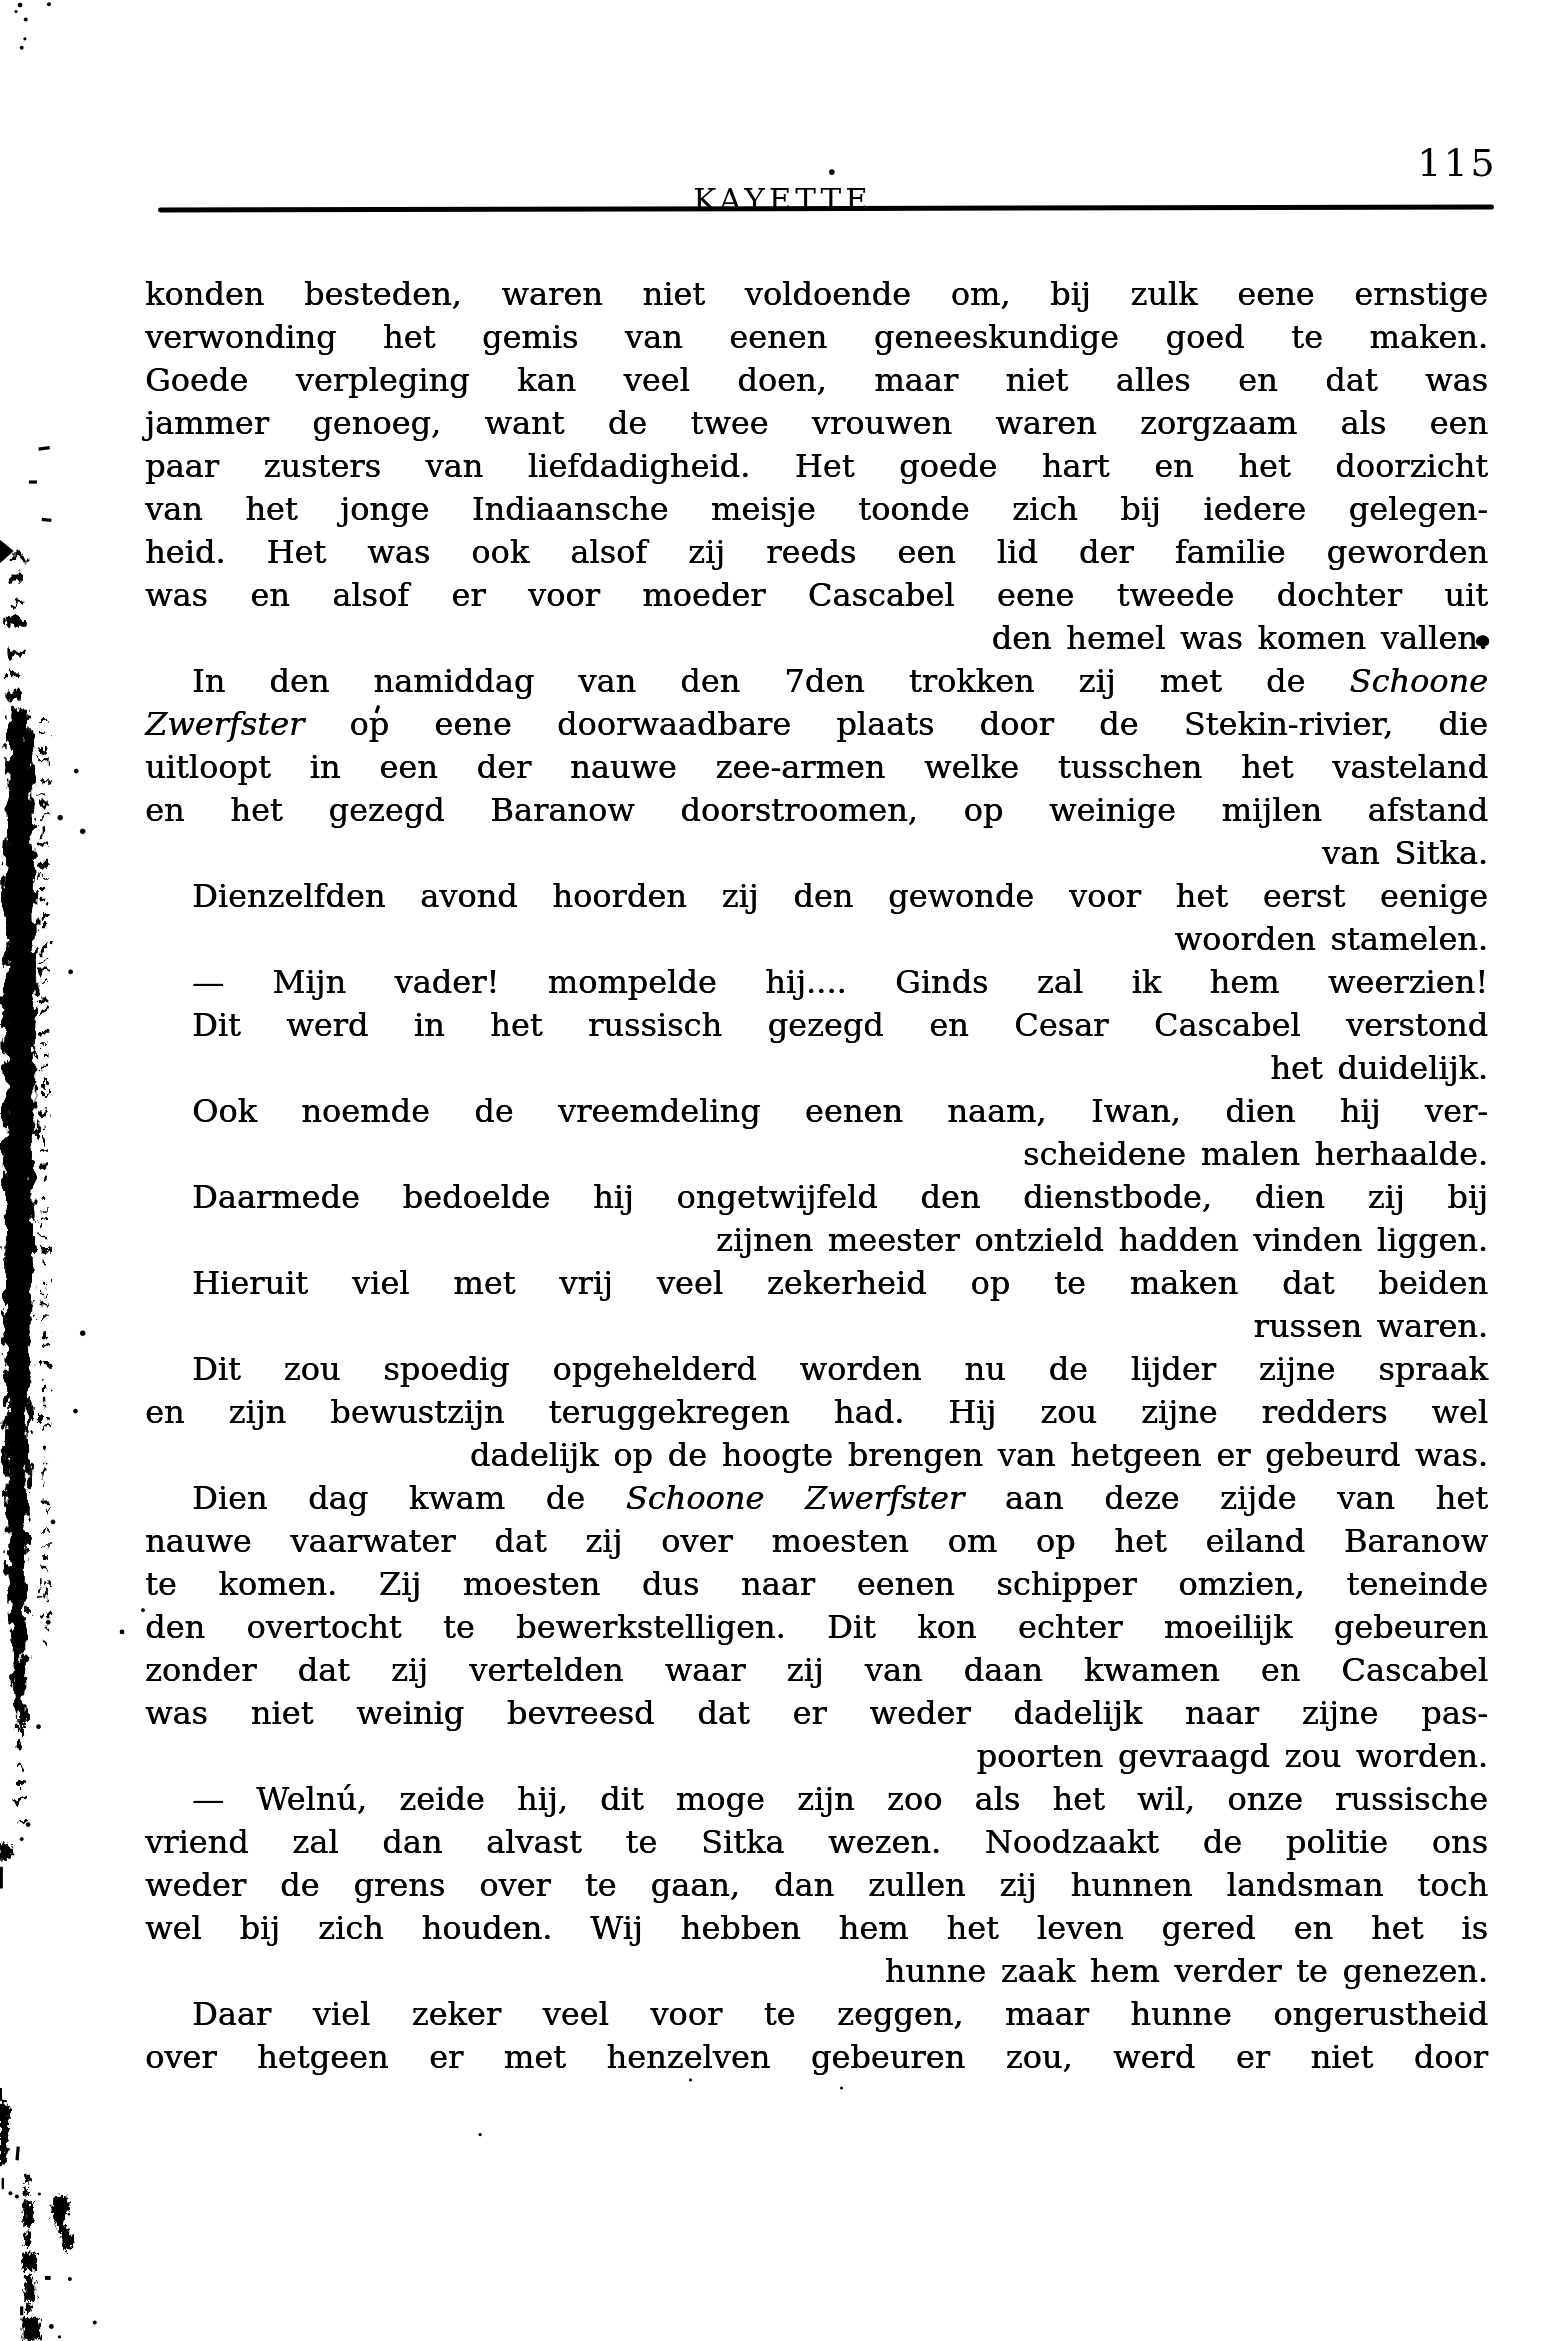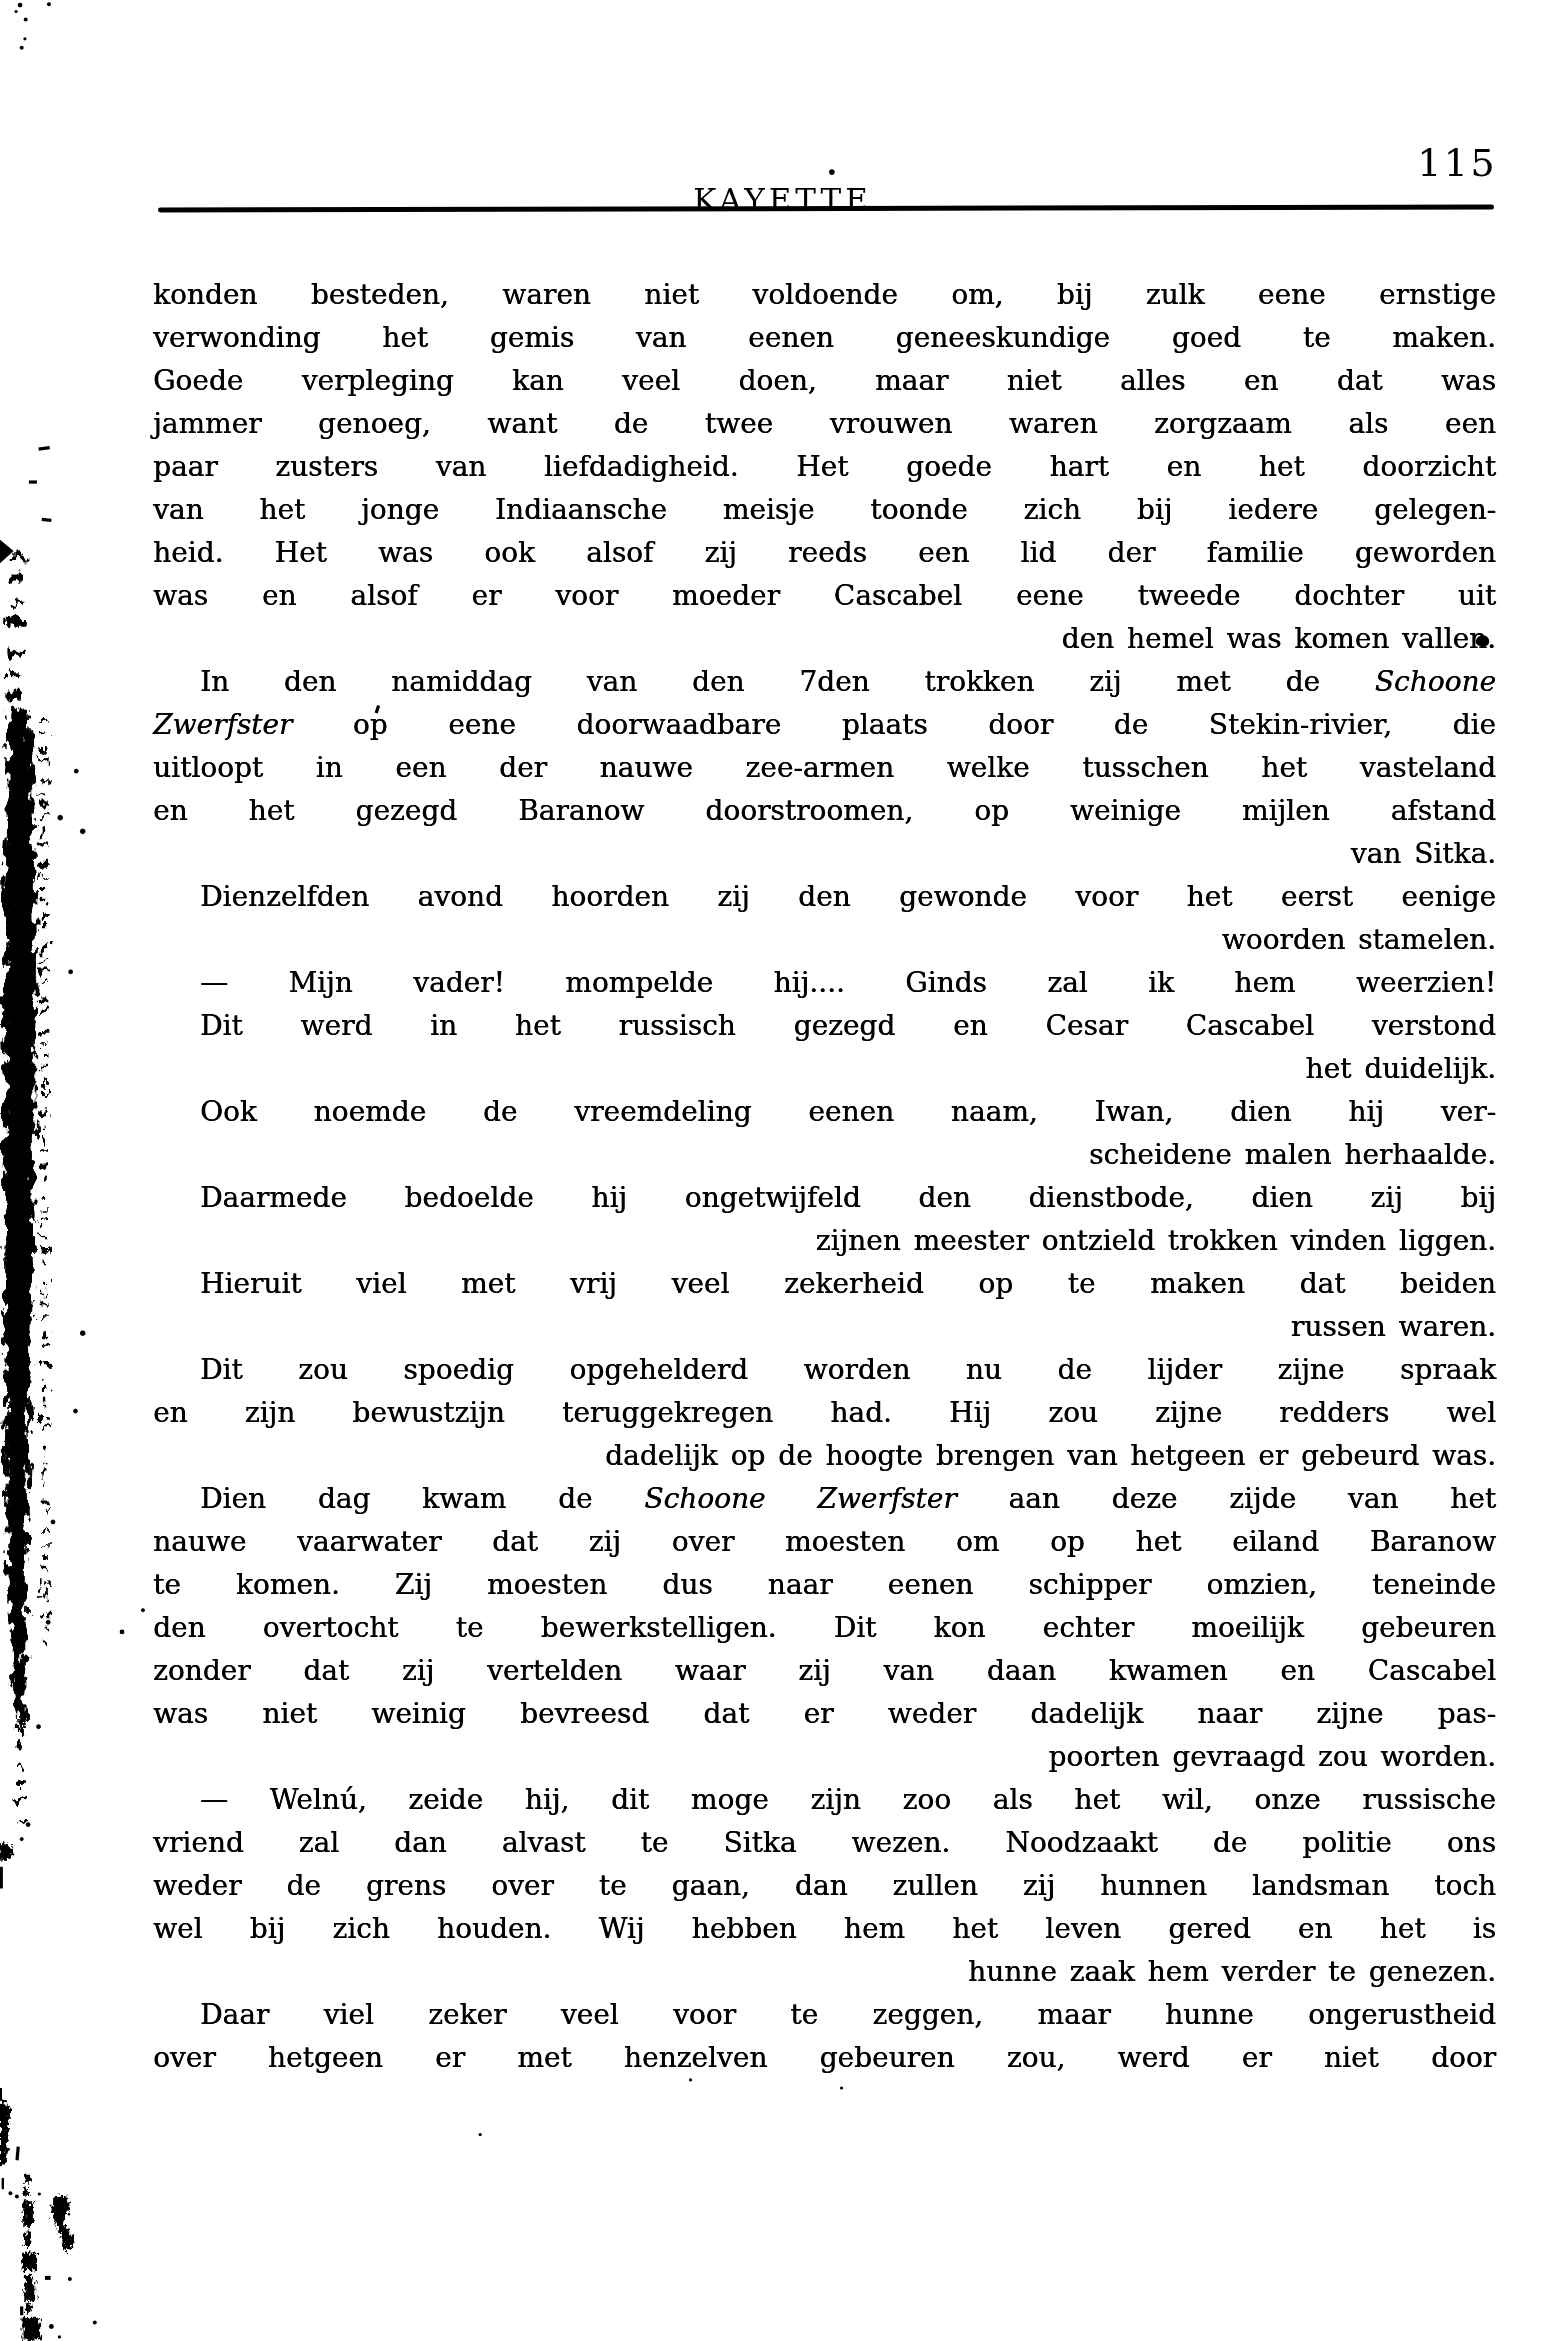--- a/index.html
+++ b/index.html
@@ -31,22 +31,22 @@
   .header-rule{
     position:absolute;
     left:158px;top:206px;
     width:1336px;height:4.8px;
     background:#000;
     border-radius:2.4px;
     transform:rotate(-0.12deg);
   }
   .body-text{
     position:absolute;
-    left:153px;top:273px;width:1343px;
-    font-size:28px;
+    left:145px;top:273px;width:1343px;
+    font-size:32px;
     line-height:43px;
     word-spacing:0.14em;
     text-shadow:0.4px 0.2px 0 #000;
   }
   .line{height:43px;text-align:right;}
   .line.just{text-align:justify;text-align-last:justify;}
   .line.indent{padding-left:47px;}
   .line i{}
   .artifacts{position:absolute;left:0;top:0;pointer-events:none;}
 </style>
@@ -75,21 +75,21 @@
       <div class="line just">en het gezegd Baranow doorstroomen, op weinige mijlen afstand</div>
       <div class="line">van Sitka.</div>
       <div class="line indent just">Dienzelfden avond hoorden zij den gewonde voor het eerst eenige</div>
       <div class="line">woorden stamelen.</div>
       <div class="line indent just">— Mijn vader! mompelde hij.... Ginds zal ik hem weerzien!</div>
       <div class="line indent just">Dit werd in het russisch gezegd en Cesar Cascabel verstond</div>
       <div class="line">het duidelijk.</div>
       <div class="line indent just">Ook noemde de vreemdeling eenen naam, Iwan, dien hij ver-</div>
       <div class="line">scheidene malen herhaalde.</div>
       <div class="line indent just">Daarmede bedoelde hij ongetwijfeld den dienstbode, dien zij bij</div>
-      <div class="line">zijnen meester ontzield trokken vinden liggen.</div>
+      <div class="line">zijnen meester ontzield hadden vinden liggen.</div>
       <div class="line indent just">Hieruit viel met vrij veel zekerheid op te maken dat beiden</div>
       <div class="line">russen waren.</div>
       <div class="line indent just">Dit zou spoedig opgehelderd worden nu de lijder zijne spraak</div>
       <div class="line just">en zijn bewustzijn teruggekregen had. Hij zou zijne redders wel</div>
       <div class="line">dadelijk op de hoogte brengen van hetgeen er gebeurd was.</div>
       <div class="line indent just">Dien dag kwam de <i>Schoone Zwerfster</i> aan deze zijde van het</div>
       <div class="line just">nauwe vaarwater dat zij over moesten om op het eiland Baranow</div>
       <div class="line just">te komen. Zij moesten dus naar eenen schipper omzien, teneinde</div>
       <div class="line just">den overtocht te bewerkstelligen. Dit kon echter moeilijk gebeuren</div>
       <div class="line just">zonder dat zij vertelden waar zij van daan kwamen en Cascabel</div>

